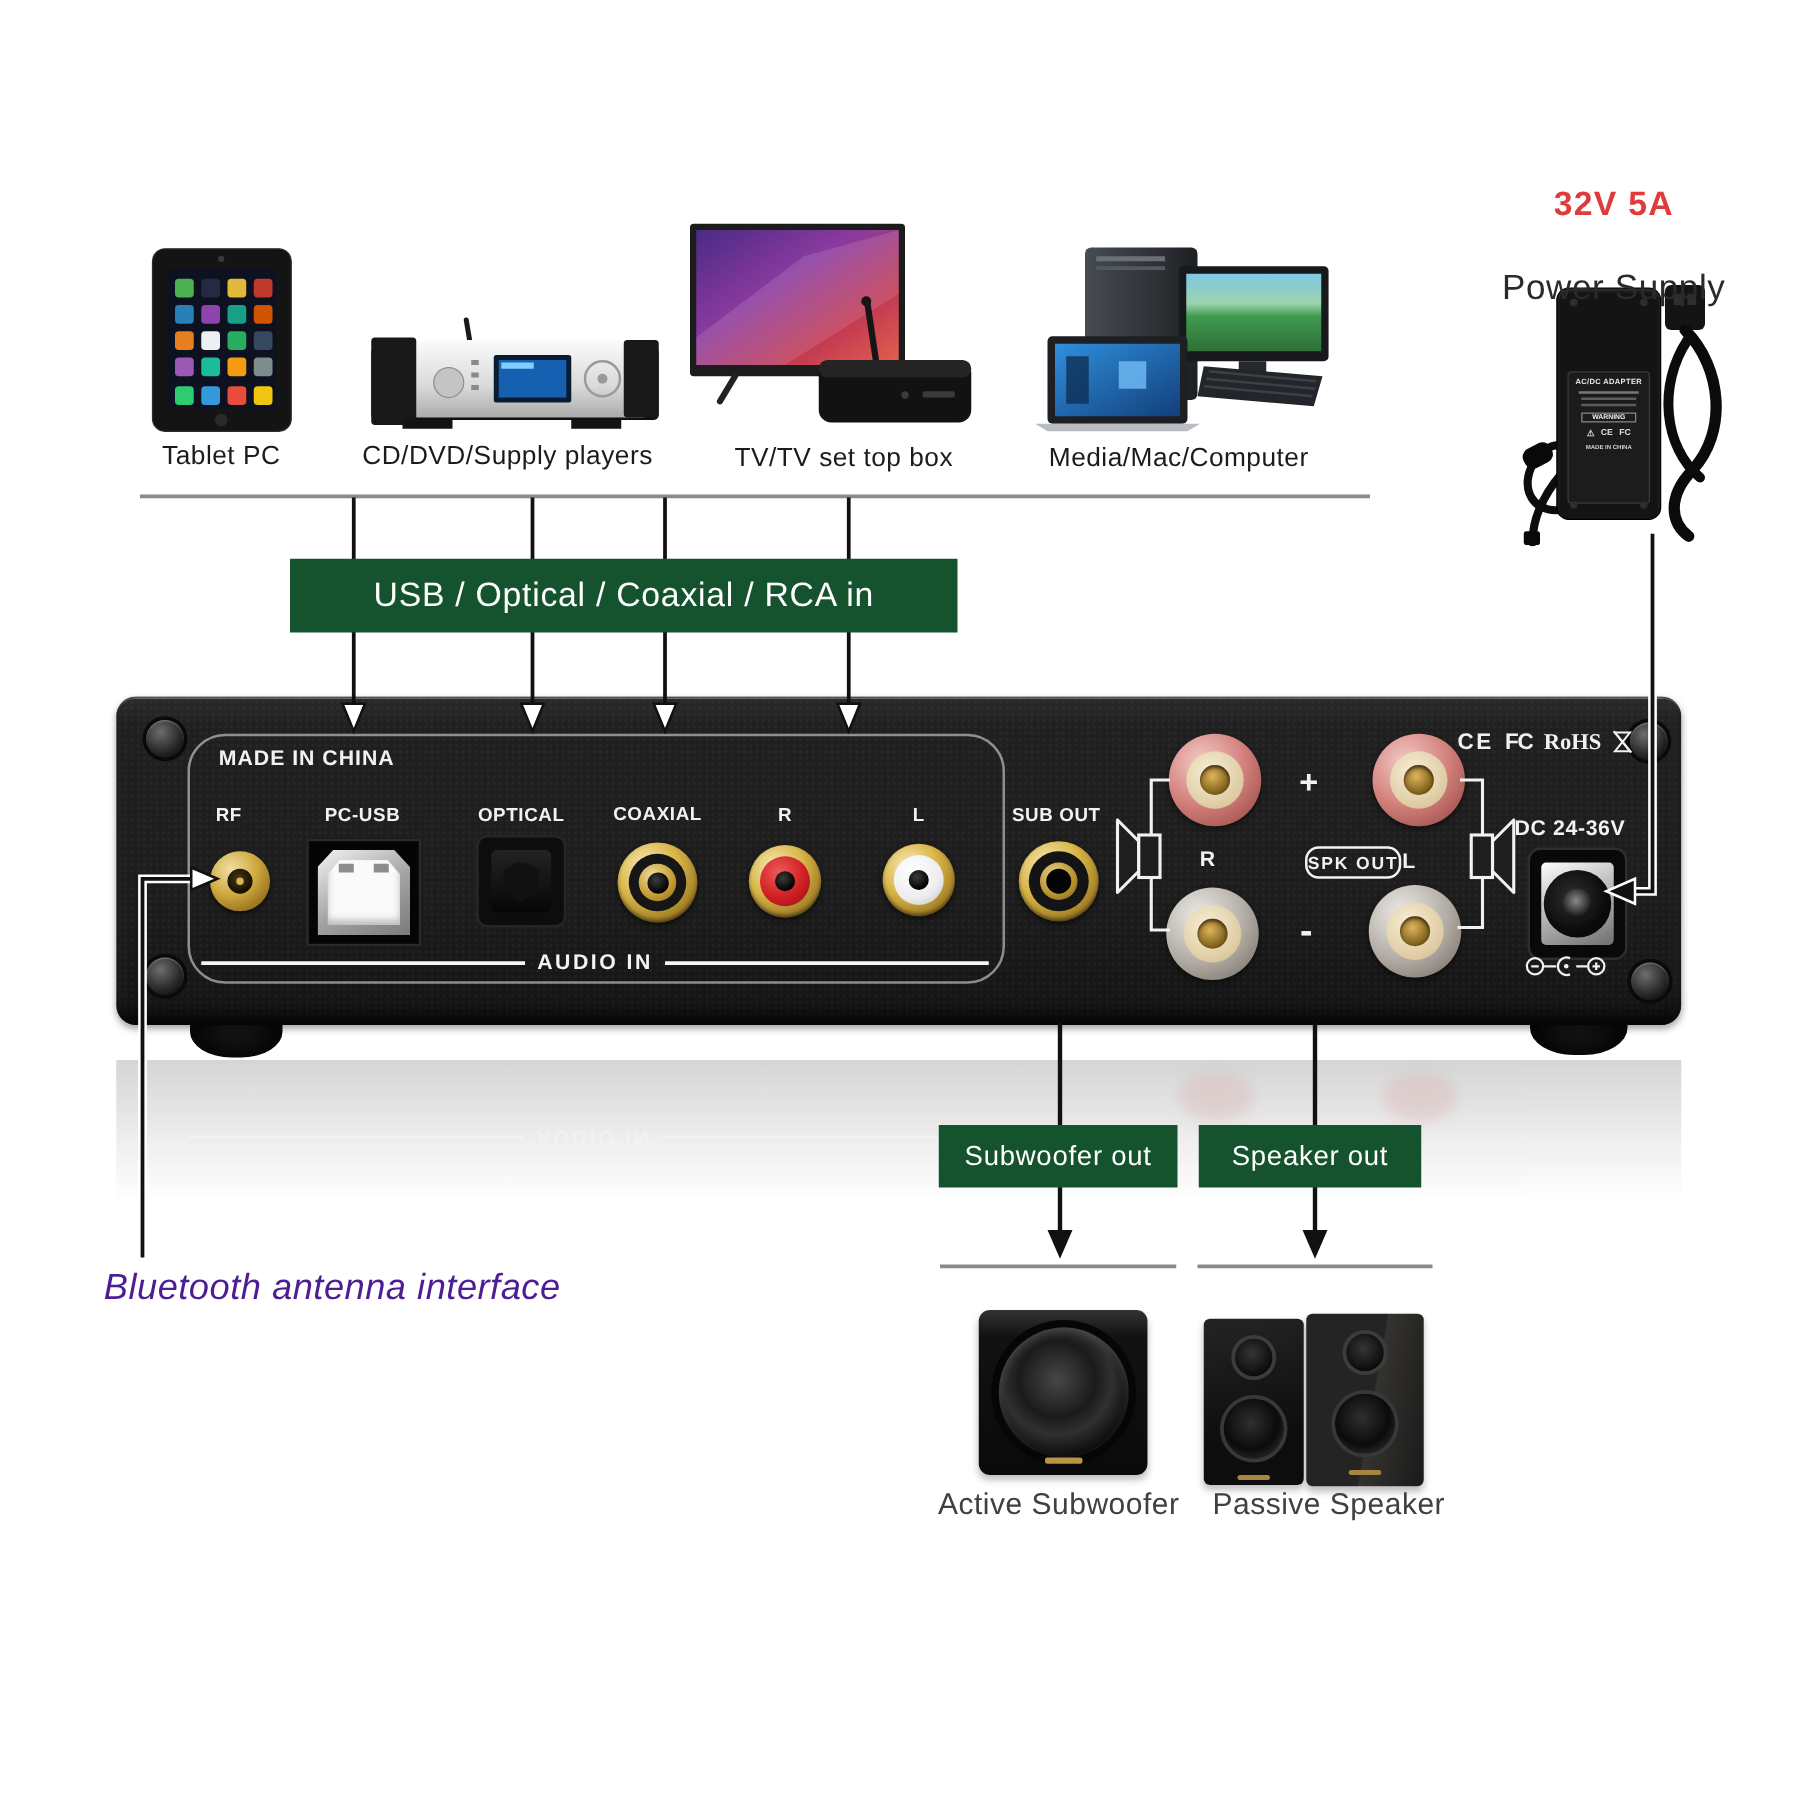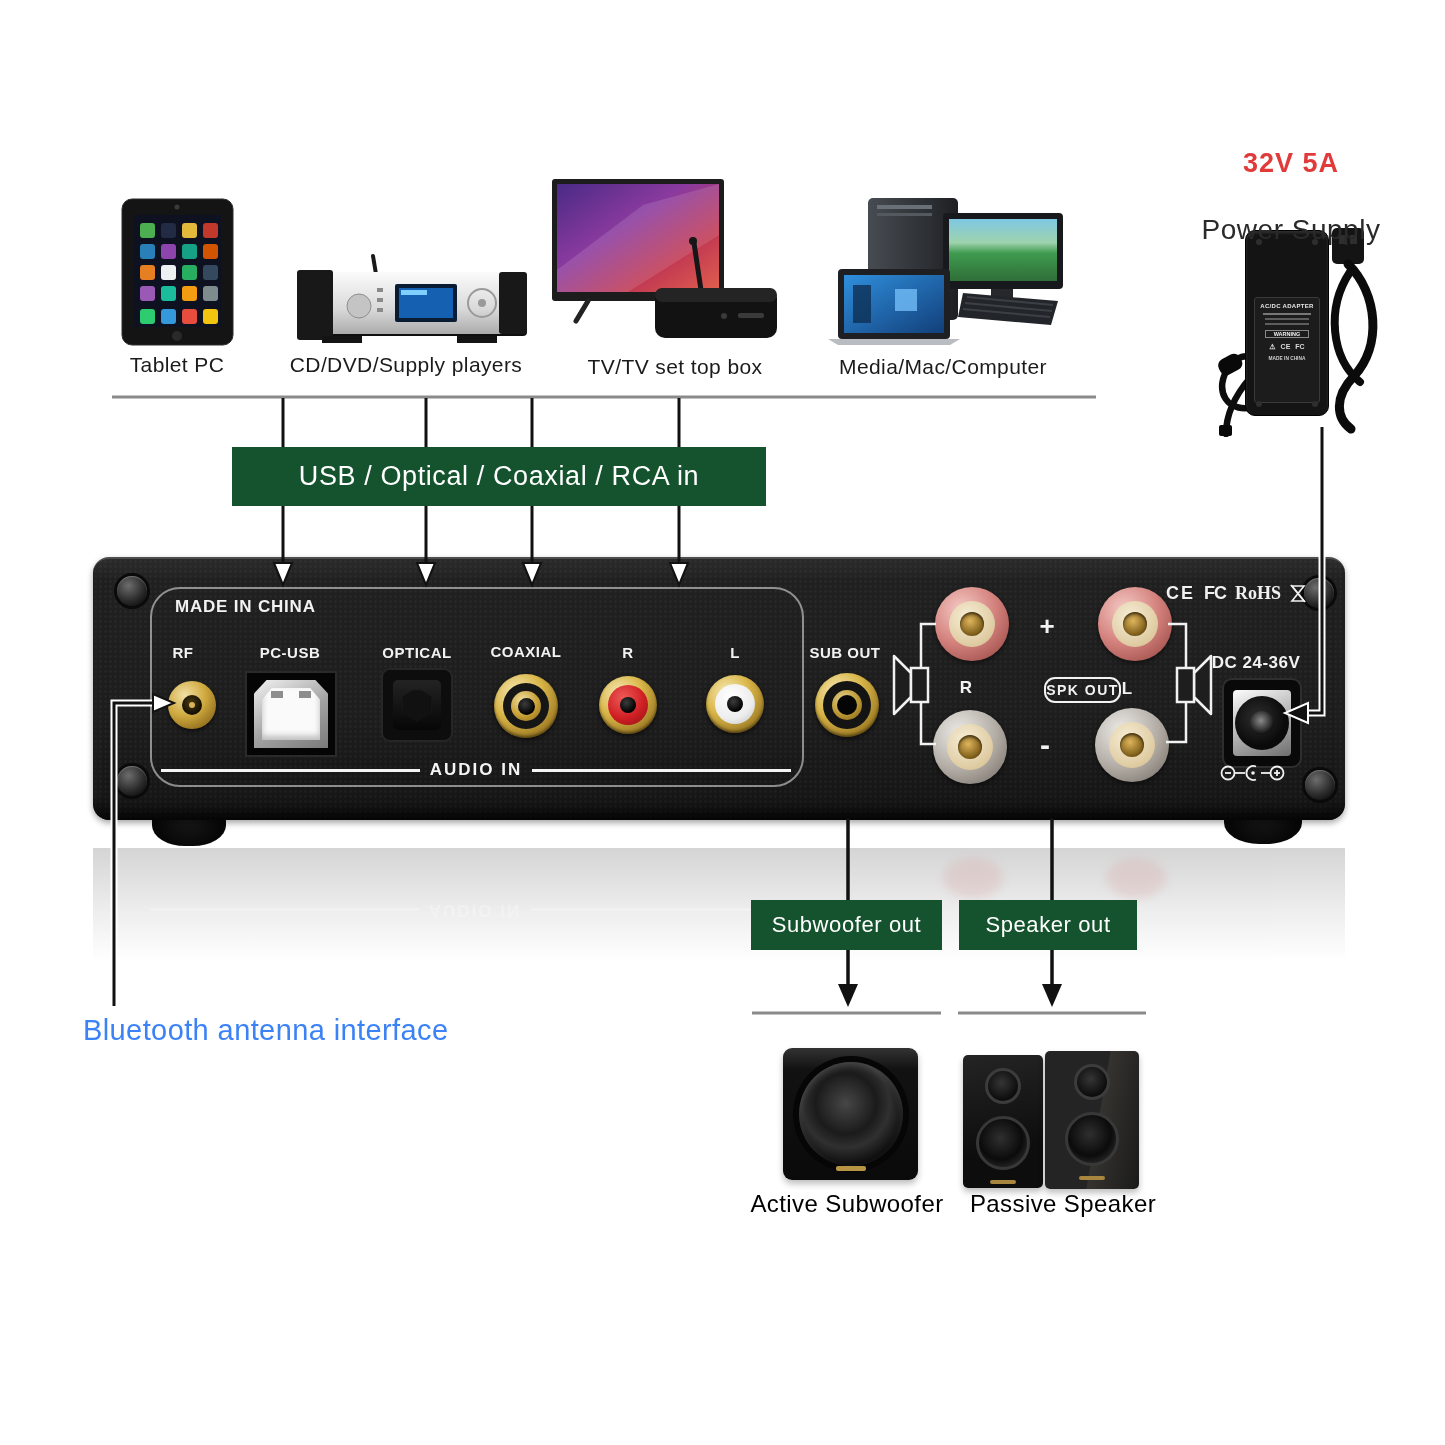--- a/index.html
+++ b/index.html
@@ -3,22 +3,22 @@
 <meta charset="utf-8">
 <style>
   html,body{margin:0;padding:0;background:#fff;}
   #canvas{position:relative;width:1445px;height:1445px;background:#ffffff;overflow:hidden;
           font-family:"Liberation Sans", sans-serif;}
   .abs{position:absolute;}
   .ctr{transform:translateX(-50%);}
   .src-label{font-size:21px;color:#1b1b1b;letter-spacing:.4px;white-space:nowrap;text-align:center;}
   .banner{background:#14532d;color:#fff;display:flex;align-items:center;justify-content:center;
           letter-spacing:.6px;white-space:nowrap;}
-  .note-text{font-size:29px;color:#3b82f6;letter-spacing:.4px;white-space:nowrap;}
-  .out-label{font-size:24px;color:#000000;letter-spacing:.4px;white-space:nowrap;}
+  .note-text{font-size:29px;color:#4c1d95;letter-spacing:.4px;white-space:nowrap;font-style:italic;}
+  .out-label{font-size:24px;color:#404040;letter-spacing:.4px;white-space:nowrap;}
   .ps-rating{font-size:27px;font-weight:600;letter-spacing:1px;white-space:nowrap;}
   .ps-name{font-size:28px;color:#2a2a2a;letter-spacing:.5px;white-space:nowrap;margin-top:32px;}
 
   
   #amp{left:93px;top:557px;width:1252px;height:261px;border-radius:16px;
        background:
          radial-gradient(rgba(255,255,255,0.035) 1px, transparent 1.6px),
          linear-gradient(180deg,#2c2c2c 0%,#202020 8%,#1d1d1d 60%,#141414 100%);
        background-size:5px 5px,100% 100%;
        border-top:2px solid #4e4e4e;

